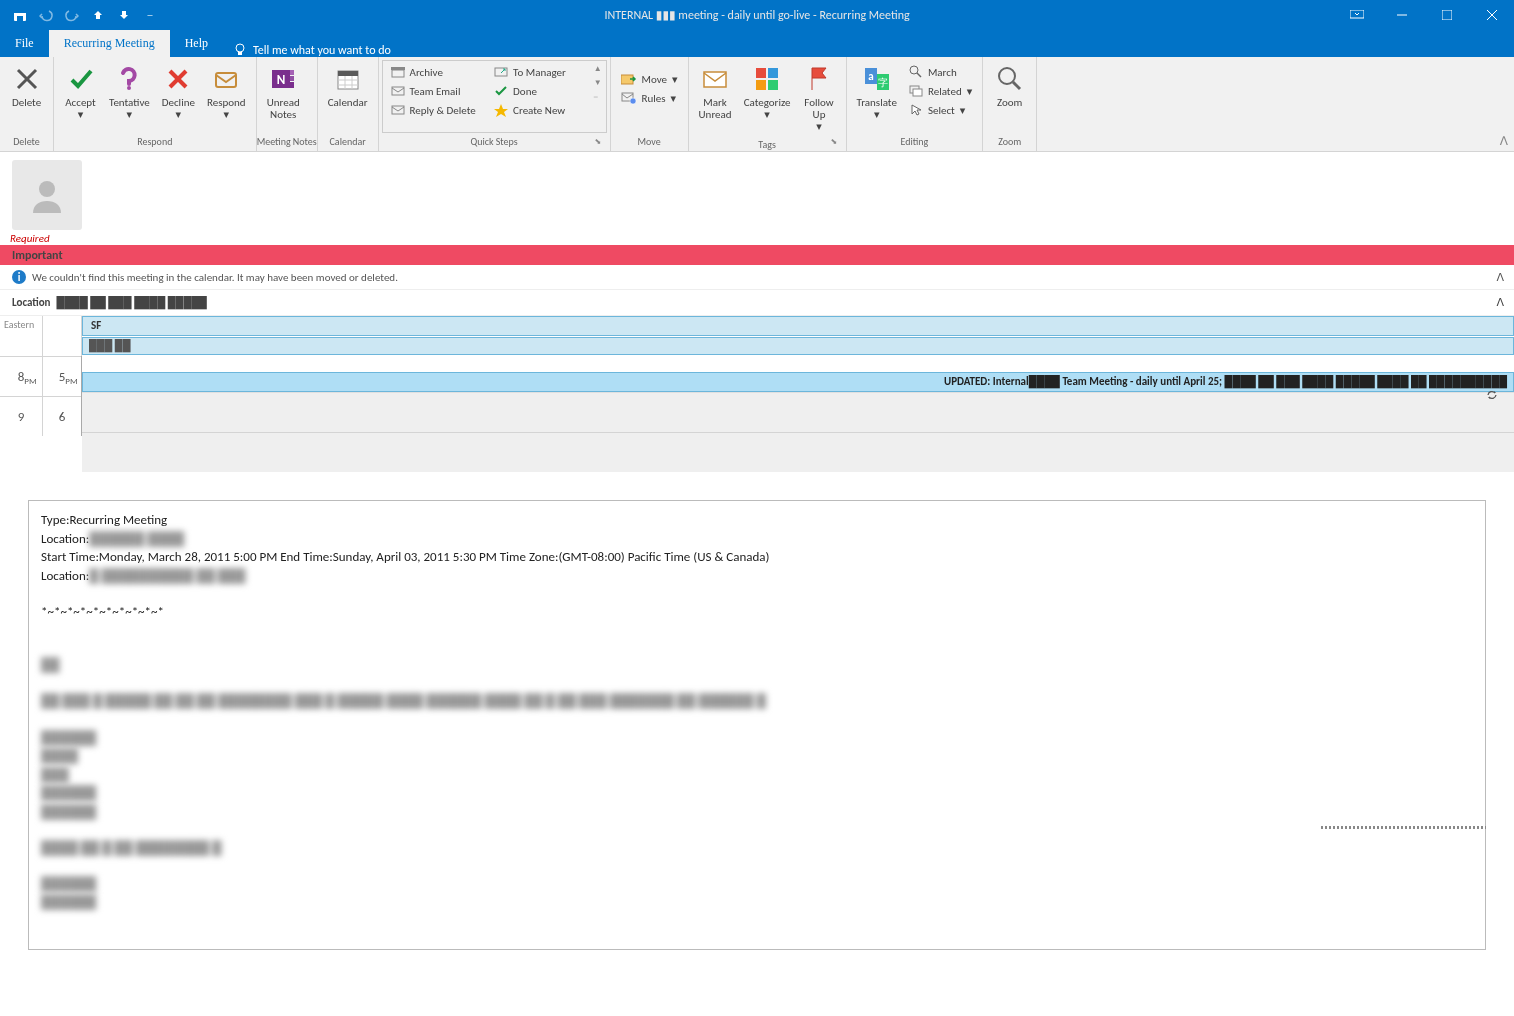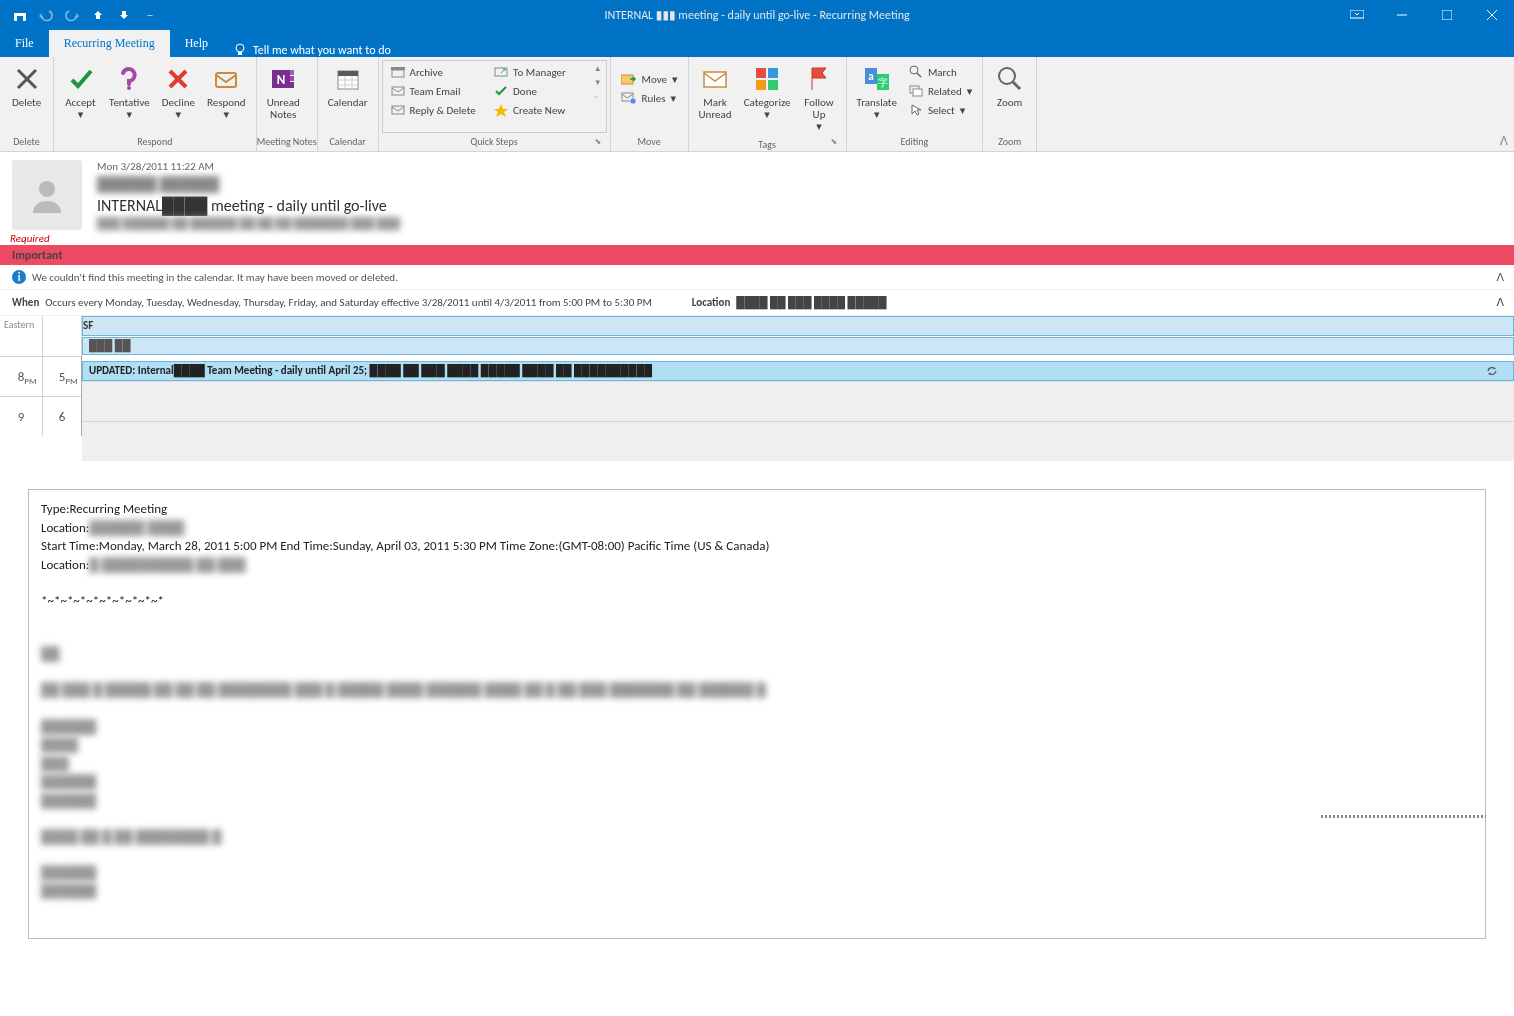--- a/index.html
+++ b/index.html
@@ -45,23 +45,23 @@
 .when-bar b { font-weight: bold; margin-right: 6px; }
 .when-bar .chev { position: absolute; right: 10px; cursor: pointer; }
 
 .cal-preview { display: flex; }
 .tz-label { width: 43px; font-size: 10px; color: #888; text-align: left; padding: 2px 4px; border-right: 1px solid #d4d4d4; }
 .time-col { width: 39px; border-right: 1px solid #d4d4d4; }
 .time-col2 { width: 39px; border-right: 1px solid #a9a9a9; }
 .time-cell { height: 40px; line-height: 40px; text-align: center; border-top: 1px solid #d4d4d4; font-size: 13px; color: #555; position: relative; }
 .time-cell sup { font-size: 9px; position: absolute; top: 4px; }
 .events-col { flex: 1; }
-.event-row-top { background: #cce7f3; height: 20px; border: 1px solid #6cb6db; font-size: 11px; padding: 2px 0; font-weight: bold; color: #333; margin-bottom: 1px; }
+.event-row-top { background: #cce7f3; height: 20px; border: 1px solid #6cb6db; font-size: 11px; padding: 2px 8px; font-weight: bold; color: #333; margin-bottom: 1px; }
 .event-row-mid { background: #cce7f3; height: 18px; border: 1px solid #6cb6db; font-size: 11px; padding: 1px 6px; color: #555; }
-.event-row-main { background: #afdef5; height: 20px; border: 1px solid #6cb6db; font-size: 11px; padding: 2px 6px; font-weight: bold; color: #222; margin-top: 6px; display: flex; align-items: flex-start; }
+.event-row-main { background: #afdef5; height: 20px; border: 1px solid #6cb6db; font-size: 11px; padding: 2px 6px; font-weight: bold; color: #222; margin-top: 17px; display: flex; align-items: flex-end; flex-direction: column; }
 .event-row-main .recur { margin-left: auto; margin-right: 8px; }
 .event-row-blank { height: 40px; border-top: 1px solid #e0e0e0; background: linear-gradient(#efefef, #efefef); }
 .event-row-blank2 { height: 40px; border-top: 1px solid #d4d4d4; background: #efefef; }
 
 .body-panel { margin: 28px; border: 1px solid #bbb; padding: 10px 12px; font-size: 13px; color: #222; font-family: Calibri, sans-serif; line-height: 1.35; min-height: 450px; position: relative; }
 .body-panel .blur { filter: blur(3px); color: #999; display: inline-block; }
 .body-line { margin-bottom: 1px; }
 .body-resize { position: absolute; right: -1px; bottom: 120px; width: 165px; height: 3px; background: repeating-linear-gradient(90deg, #888 0 2px, transparent 2px 4px); }
 
 svg { display: inline-block; }
@@ -407,42 +407,33 @@
 
 <div class="msg-header">
   <div>
     <div class="avatar-box">
       <svg viewBox="0 0 40 40">
           <circle cx="20" cy="14" r="8" fill="#bbb"></circle>
           <path d="M6 38c0-8 6-12 14-12s14 4 14 12" fill="#bbb"></path>
         </svg>
     </div>
   </div>
-  <div class="msg-header-main">
-    <div class="msg-date">Mon 3/28/2011 11:22 AM</div>
-    <div class="msg-from">██████ ██████</div>
-    <div class="msg-subject">
-      <span>INTERNAL</span><span class="blur">████</span><span> meeting - daily until go-live</span>
-    </div>
-    <div class="msg-to">███ ██████ ██ ██████ ██ ██ ██ ███████ ███ ███</div>
-  </div>
 </div>
 <div class="required-label">Required</div>
 
 <div class="important-bar">Important</div>
 <div class="info-bar">
   <svg width="14" height="14" viewBox="0 0 14 14">
       <circle cx="7" cy="7" r="7" fill="#1e7bc8"></circle>
       <text x="7" y="11" text-anchor="middle" fill="#fff" font-size="11" font-weight="bold">i</text>
     </svg>
   <span>We couldn't find this meeting in the calendar. It may have been moved or deleted.</span>
   <span class="chev">ᐱ</span>
 </div>
 <div class="when-bar">
-  <div><b>When</b><span>Occurs every Monday, Tuesday, Wednesday, Thursday, Friday, and Saturday effective 3/28/2011 until 4/3/2011 from 5:00 PM to 5:30 PM</span></div>
   <div><b>Location</b><span class="blur">████ ██ ███ ████ █████</span></div>
   <span class="chev">ᐱ</span>
 </div>
 
 <div class="cal-preview">
   <div style="display:flex;flex-direction:column">
     <div style="display:flex">
       <div class="tz-label" style="height:40px">Eastern</div>
       <div class="time-col" style="height:40px"></div>
     </div>

